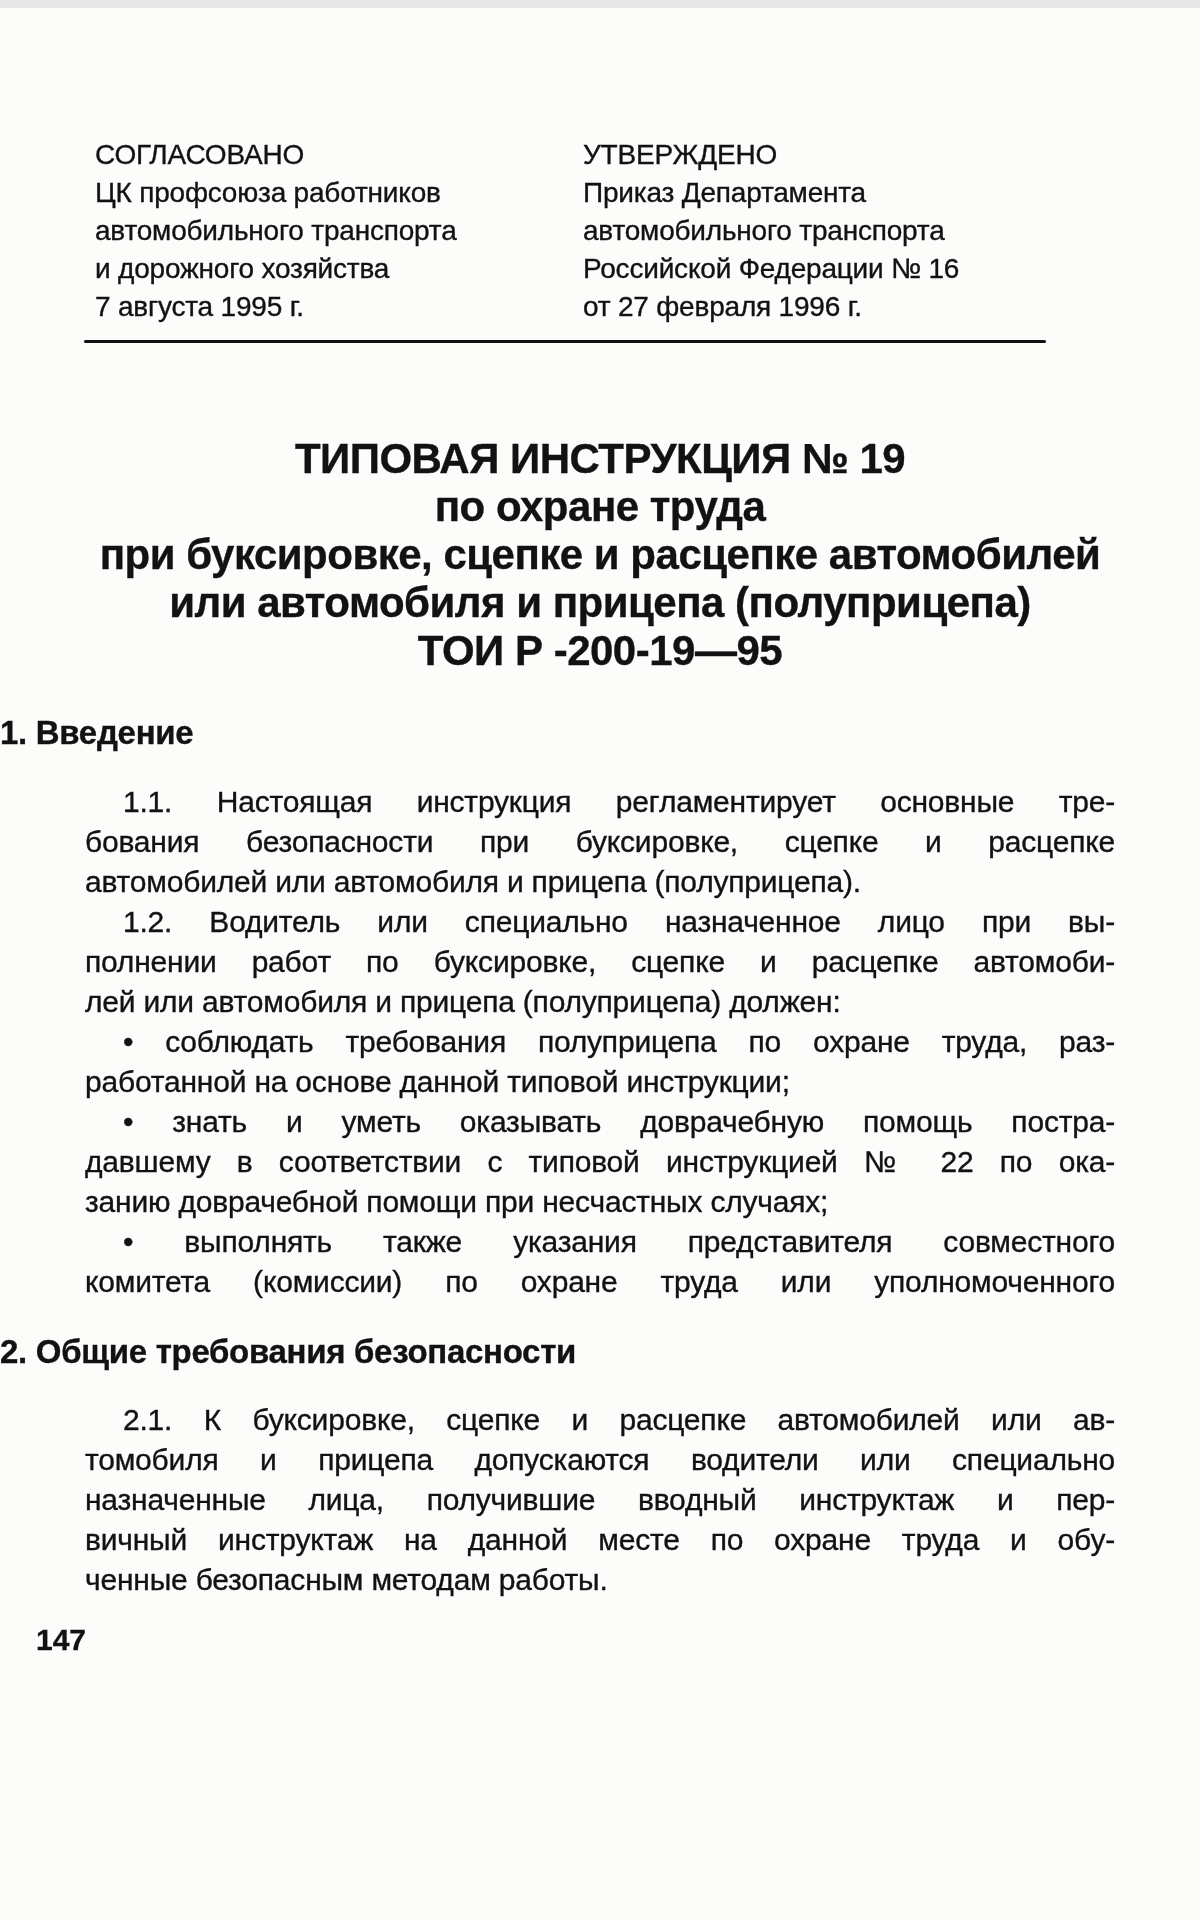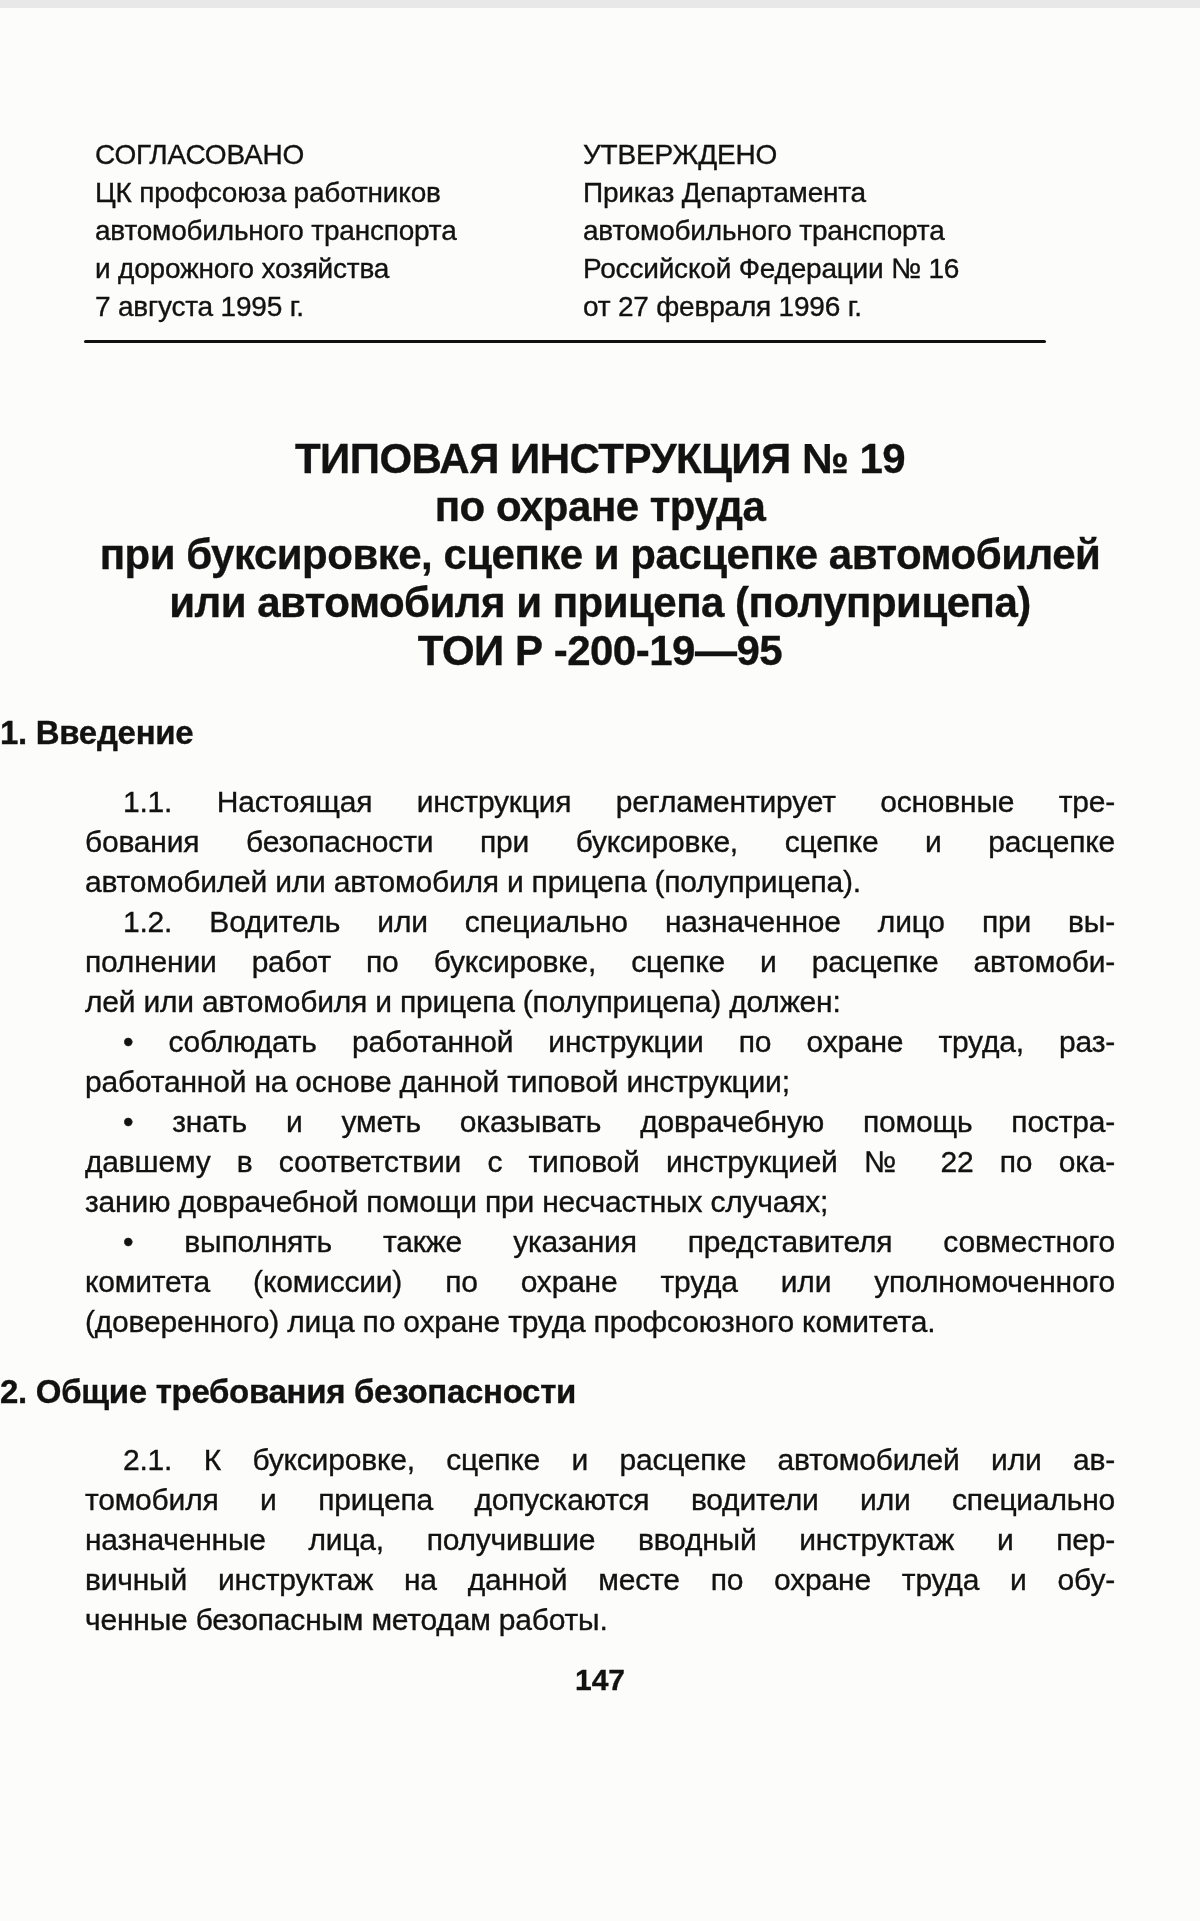--- a/index.html
+++ b/index.html
@@ -60,24 +60,24 @@
   .body-block.second { margin-top:28px; }
   .line {
     text-align:justify;
     text-align-last:justify;
   }
   .line.end { text-align:right; text-align-last:left; }
   .line.ind { text-indent:38px; }
   
   .page-number {
     margin-top:20px;
-    text-align:center;
     font-weight:bold;
     font-size:30px;
     line-height:40px;
+    padding-left:36px;
   }
 </style>
 </head>
 <body>
 
 <div class="page">
 
   <div class="approvals">
     <div class="stamp-left">
       <div class="stamp-line">СОГЛАСОВАНО</div>
@@ -112,32 +112,31 @@
       <div class="line ind">1.1. Настоящая инструкция регламентирует основные тре-</div>
       <div class="line">бования безопасности при буксировке, сцепке и расцепке</div>
       <div class="line end">автомобилей или автомобиля и прицепа (полуприцепа).</div>
     </div>
     <div class="para">
       <div class="line ind">1.2. Водитель или специально назначенное лицо при вы-</div>
       <div class="line">полнении работ по буксировке, сцепке и расцепке автомоби-</div>
       <div class="line end">лей или автомобиля и прицепа (полуприцепа) должен:</div>
     </div>
     <div class="para">
-      <div class="line ind">• соблюдать работанной инструкции по охране труда, раз-</div>
+      <div class="line ind">• соблюдать требования полуприцепа по охране труда, раз-</div>
       <div class="line end">работанной на основе данной типовой инструкции;</div>
     </div>
     <div class="para">
       <div class="line ind">• знать и уметь оказывать доврачебную помощь постра-</div>
       <div class="line">давшему в соответствии с типовой инструкцией № 22 по ока-</div>
       <div class="line end">занию доврачебной помощи при несчастных случаях;</div>
     </div>
     <div class="para">
       <div class="line ind">• выполнять также указания представителя совместного</div>
       <div class="line">комитета (комиссии) по охране труда или уполномоченного</div>
-      <div class="line end">(доверенного) лица по охране труда профсоюзного комитета.</div>
     </div>
   </div>
 
   <div class="section-heading h-general">2. Общие требования безопасности</div>
 
   <div class="body-block second">
     <div class="para">
       <div class="line ind">2.1. К буксировке, сцепке и расцепке автомобилей или ав-</div>
       <div class="line">томобиля и прицепа допускаются водители или специально</div>
       <div class="line">назначенные лица, получившие вводный инструктаж и пер-</div>

